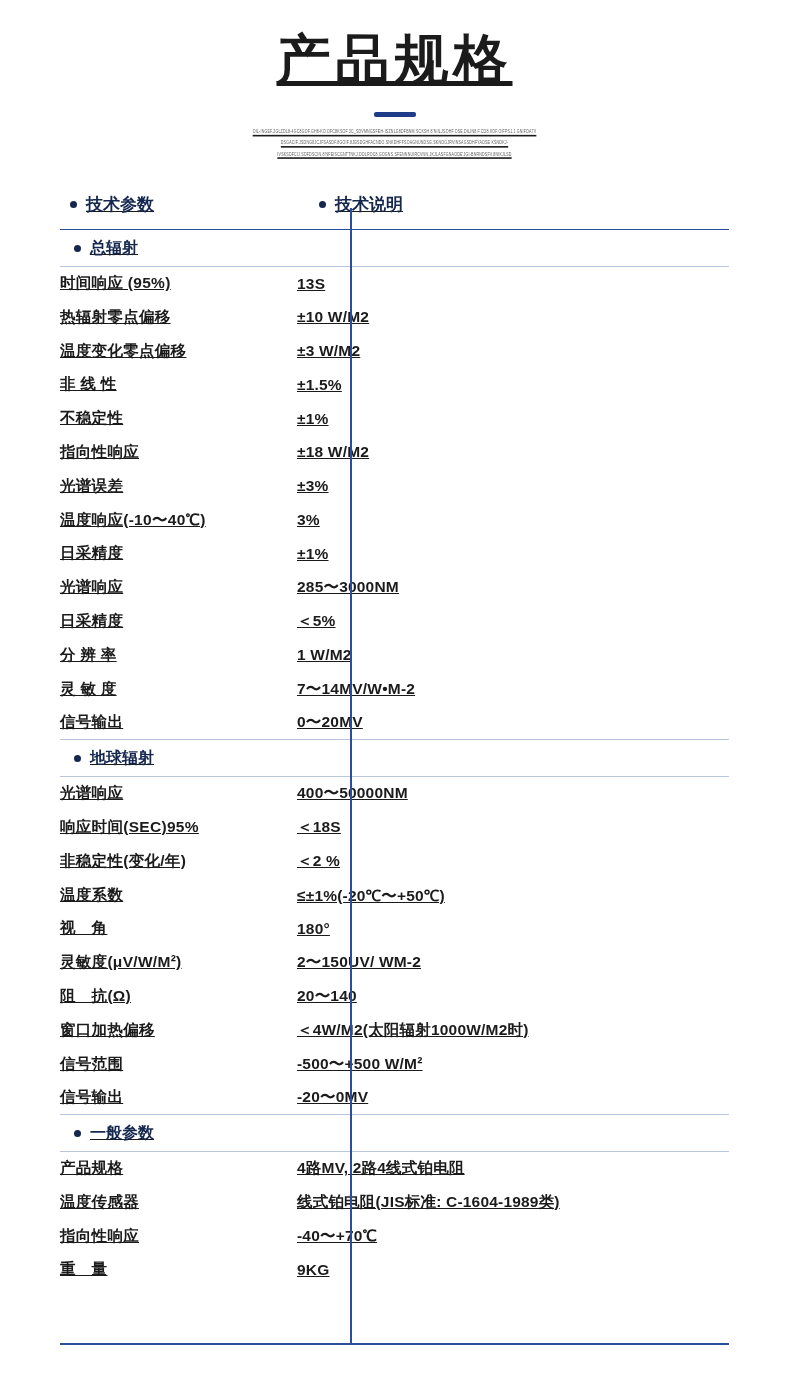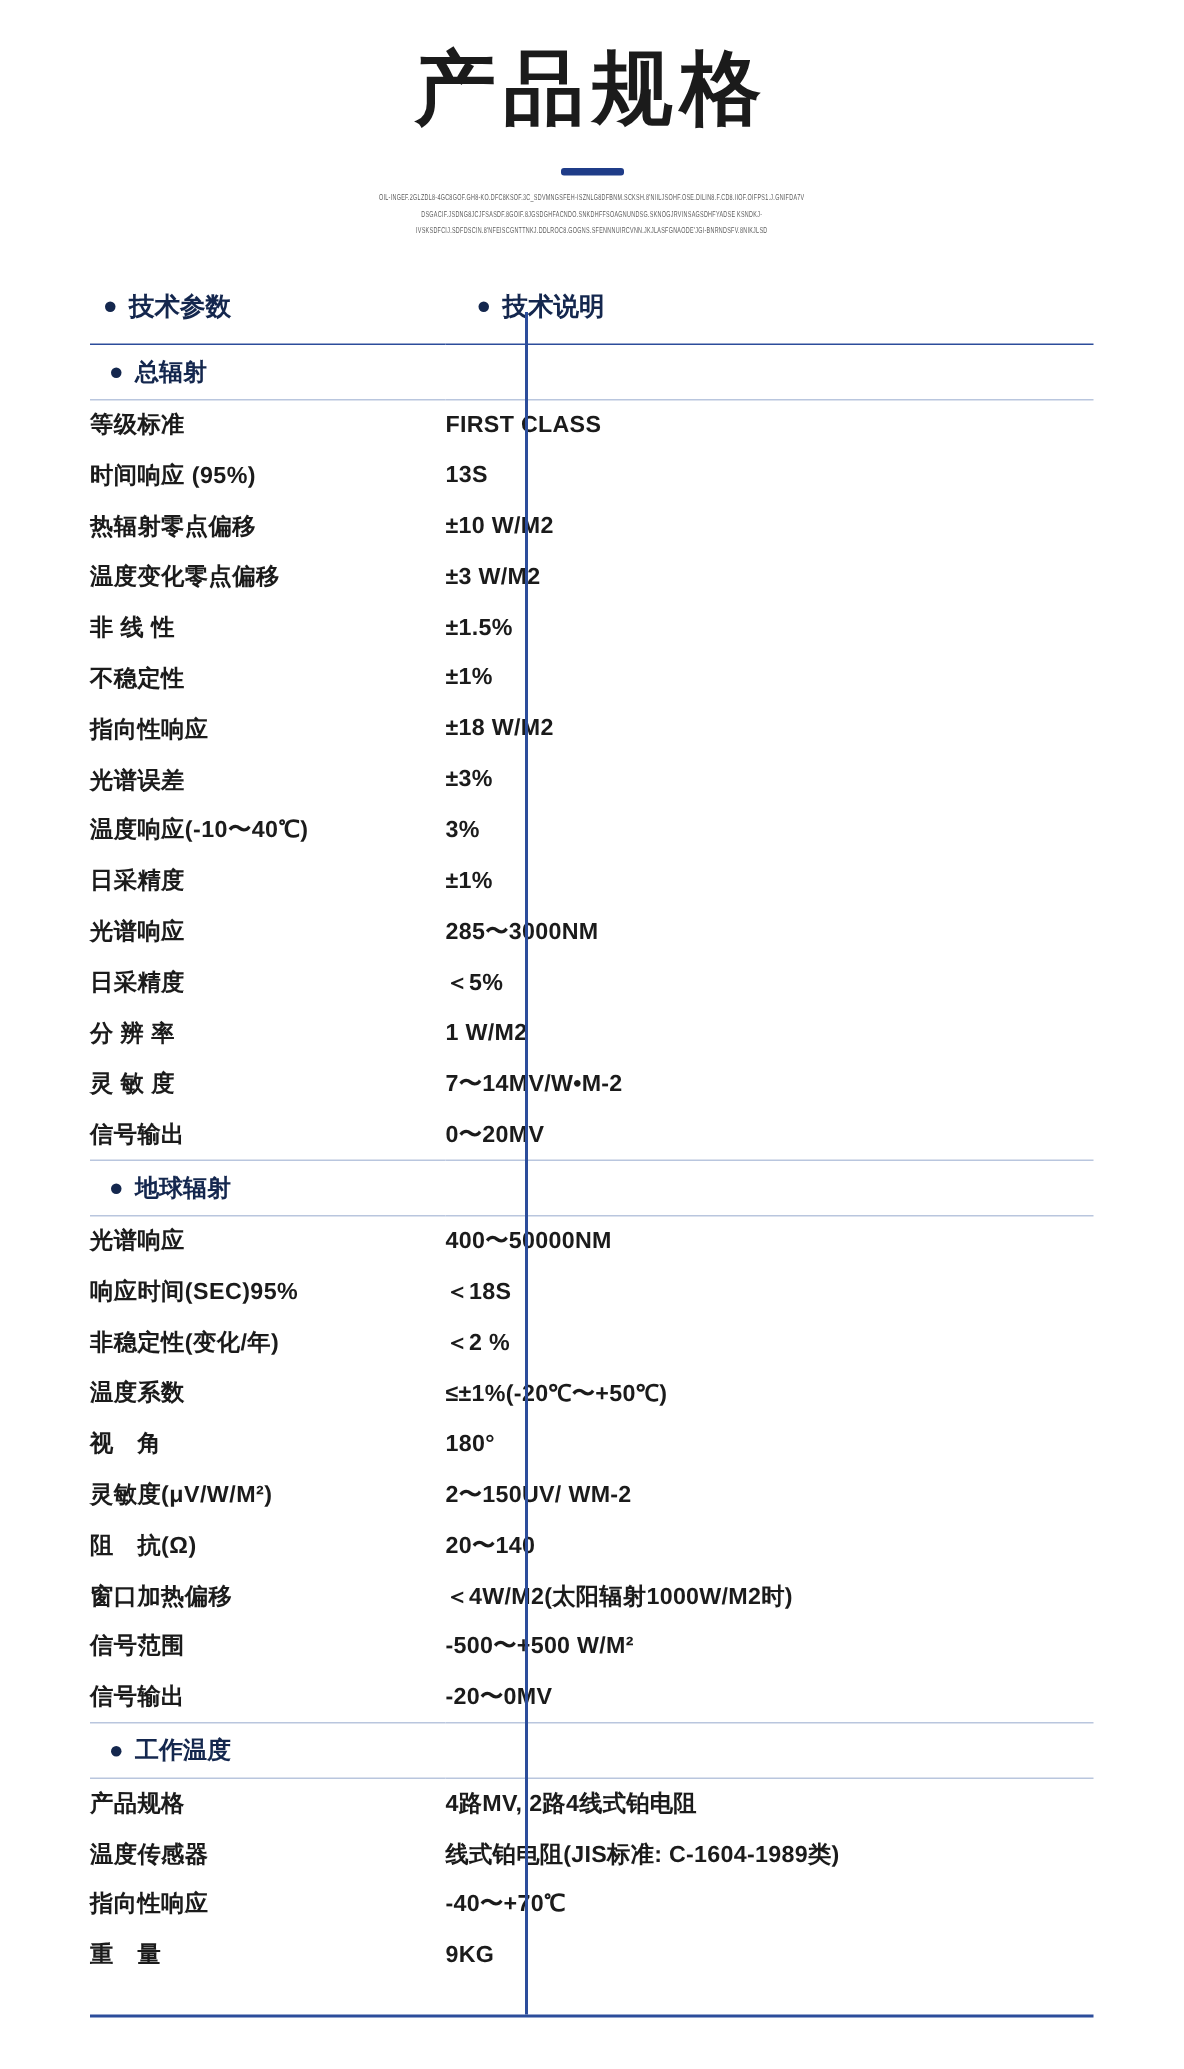--- a/index.html
+++ b/index.html
@@ -15,20 +15,21 @@
     color: #1a1a1a;
     overflow: hidden;
     position: relative;
   }
 
   .page {
     width: 789px;
     height: 1379px;
     padding: 0;
     position: relative;
+    text-decoration: underline;
   }
 
   
   .title {
     text-align: center;
     font-size: 54px;
     font-weight: bold;
     letter-spacing: 5px;
     color: #1b1b1b;
     padding-top: 28px;
@@ -185,24 +186,20 @@
       <tr class="section-row">
         <td>
           <div class="section-cell">
             <span class="bullet"></span>
             <span>总辐射</span>
           </div>
         </td>
         <td></td>
       </tr>
       <tr class="data-row">
-        <td class="key-cell">等级标准</td>
-        <td class="val-cell">FIRST CLASS</td>
-      </tr>
-      <tr class="data-row">
         <td class="key-cell">时间响应 (95%)</td>
         <td class="val-cell">13S</td>
       </tr>
       <tr class="data-row">
         <td class="key-cell">热辐射零点偏移</td>
         <td class="val-cell">±10 W/M2</td>
       </tr>
       <tr class="data-row">
         <td class="key-cell">温度变化零点偏移</td>
         <td class="val-cell">±3 W/M2</td>
@@ -299,21 +296,21 @@
       </tr>
       <tr class="data-row">
         <td class="key-cell">信号输出</td>
         <td class="val-cell">-20〜0MV</td>
       </tr>
 
       <tr class="section-row">
         <td>
           <div class="section-cell">
             <span class="bullet"></span>
-            <span>工作温度</span>
+            <span>一般参数</span>
           </div>
         </td>
         <td></td>
       </tr>
       <tr class="data-row">
         <td class="key-cell">产品规格</td>
         <td class="val-cell">4路MV, 2路4线式铂电阻</td>
       </tr>
       <tr class="data-row">
         <td class="key-cell">温度传感器</td>

